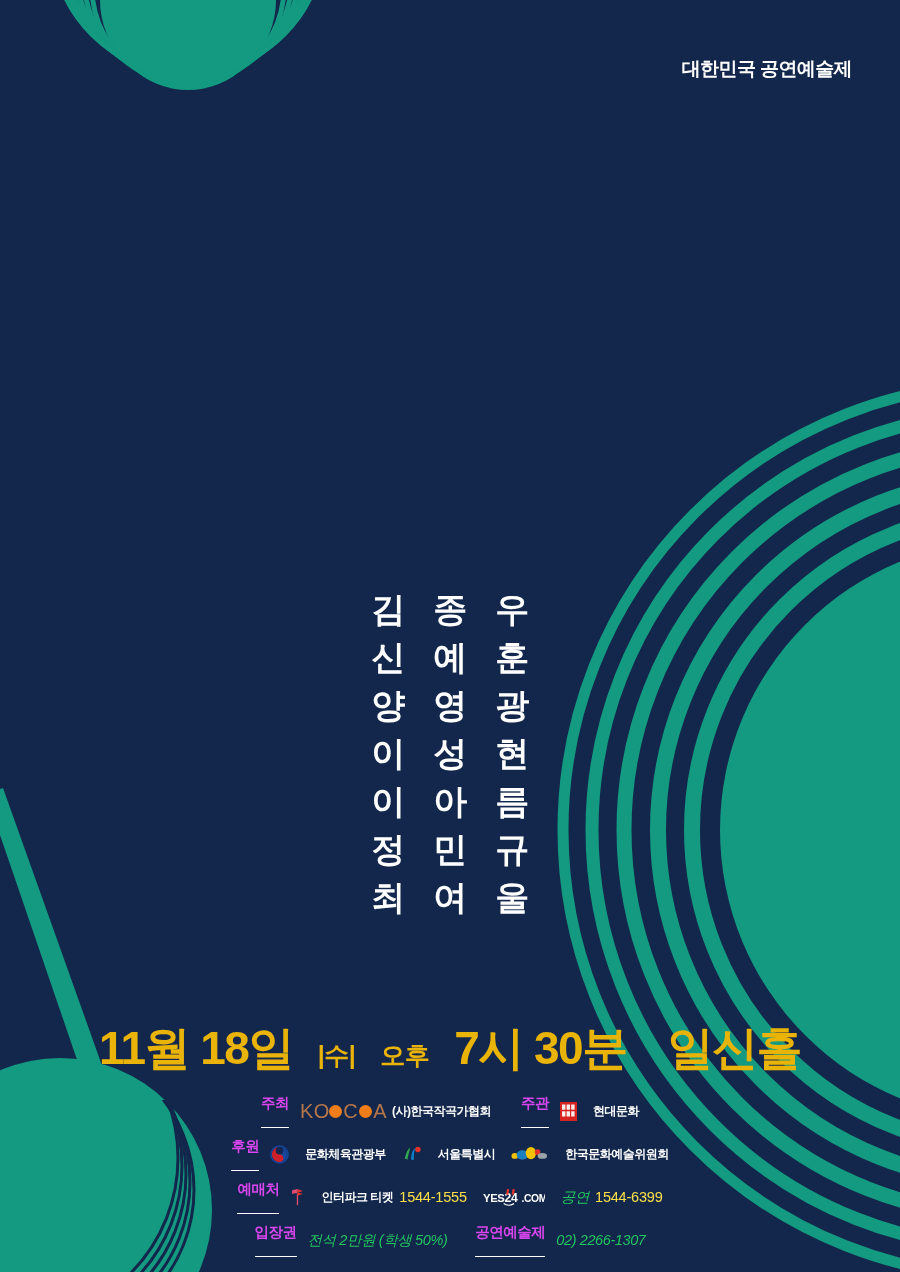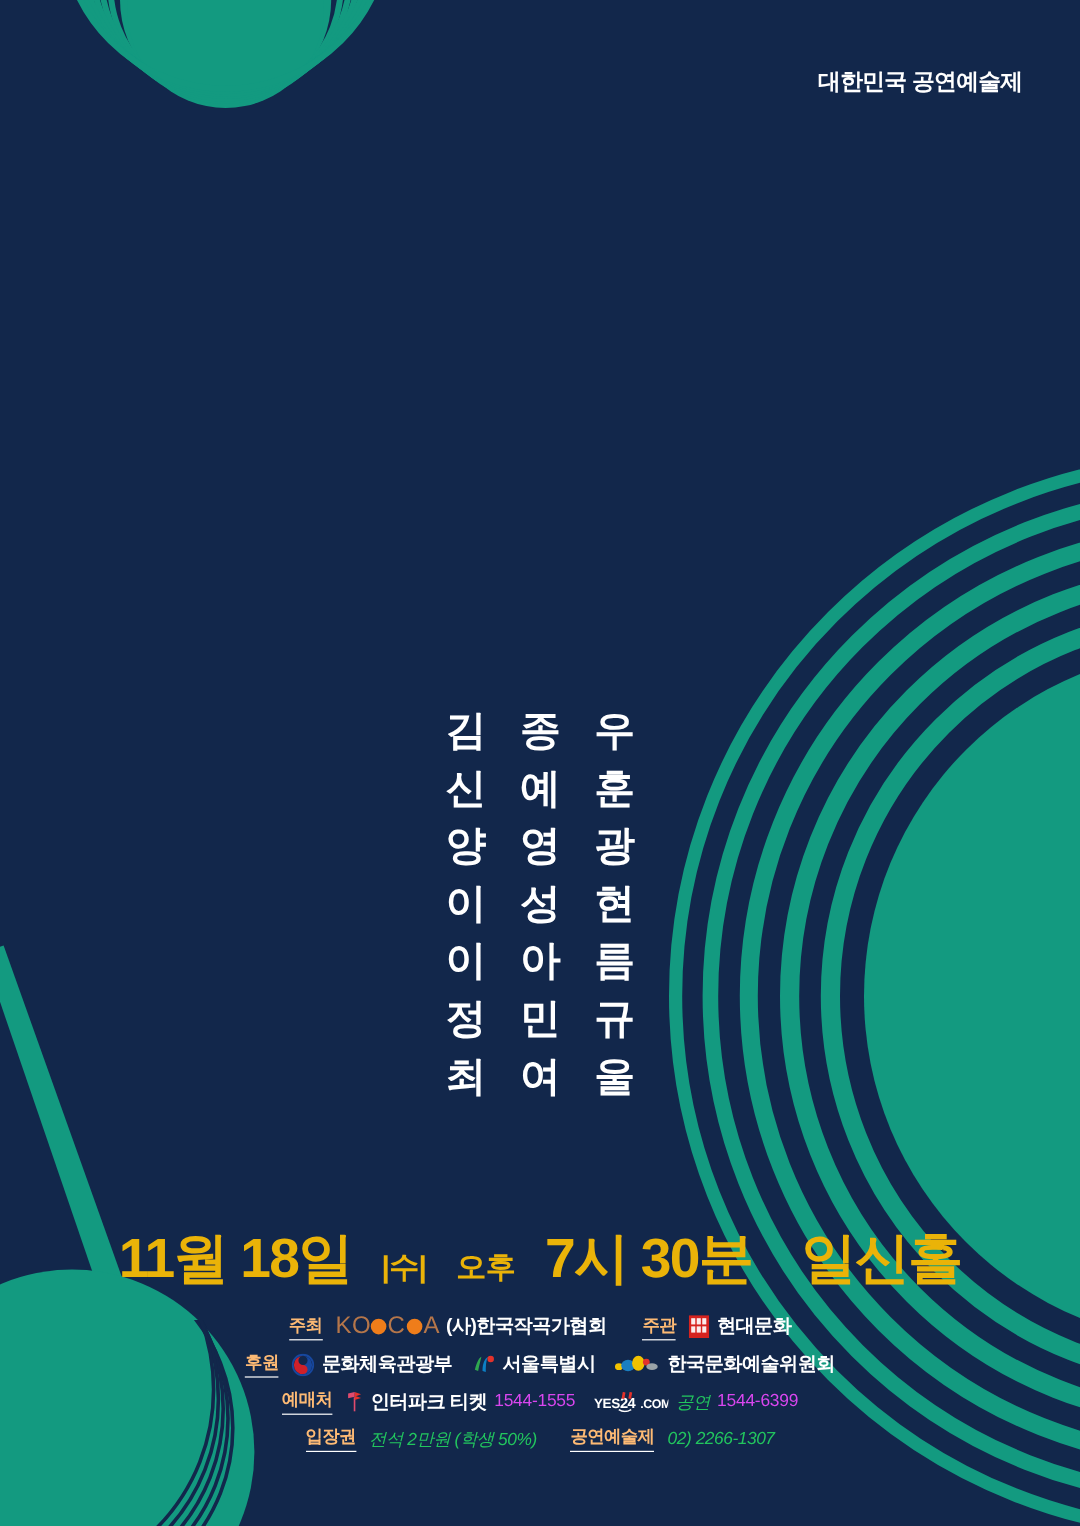--- a/index.html
+++ b/index.html
@@ -150,54 +150,54 @@
     align-items: center;
     justify-content: center;
     white-space: nowrap;
     font-size: 14px;
     color: #e9edf5;
     letter-spacing: -0.4px;
   }
   .credit-label {
     font-weight: bold;
     font-size: 14.5px;
-    color: #fdba74;
+    color: #d946ef;
     border-bottom: 1.5px solid #ffffff;
-    padding-bottom: 2px;
+    padding-bottom: 14px;
     margin-right: 11px;
     letter-spacing: -0.5px;
   }
   .credit-item {
     display: flex;
     align-items: center;
     margin-right: 16px;
   }
   .credit-item:last-child { margin-right: 0; }
   .credit-text {
     font-weight: bold;
-    font-size: 16px;
+    font-size: 12px;
     letter-spacing: -0.5px;
     color: #ffffff;
   }
   .credit-num {
     font-size: 14.5px;
-    color: #d946ef;
+    color: #fde047;
     letter-spacing: -0.2px;
     margin-left: 6px;
   }
   .credit-plain {
     font-size: 14.5px;
     color: #22c55e;
     letter-spacing: -0.4px;
     font-style: italic;
   }
   .credit-sep { display: inline-block; width: 14px; }
 
   
-  .logo-mark { display: inline-flex; align-items: center; margin-right: 6px; }
+  .logo-mark { display: inline-flex; align-items: center; margin-right: 16px; }
   .kocoa-wordmark {
     font-family: "Liberation Sans", sans-serif;
     font-size: 20px;
     font-weight: normal;
     letter-spacing: 0.5px;
     color: #b5764a;
     display: inline-flex;
     align-items: center;
     margin-right: 5px;
   }

